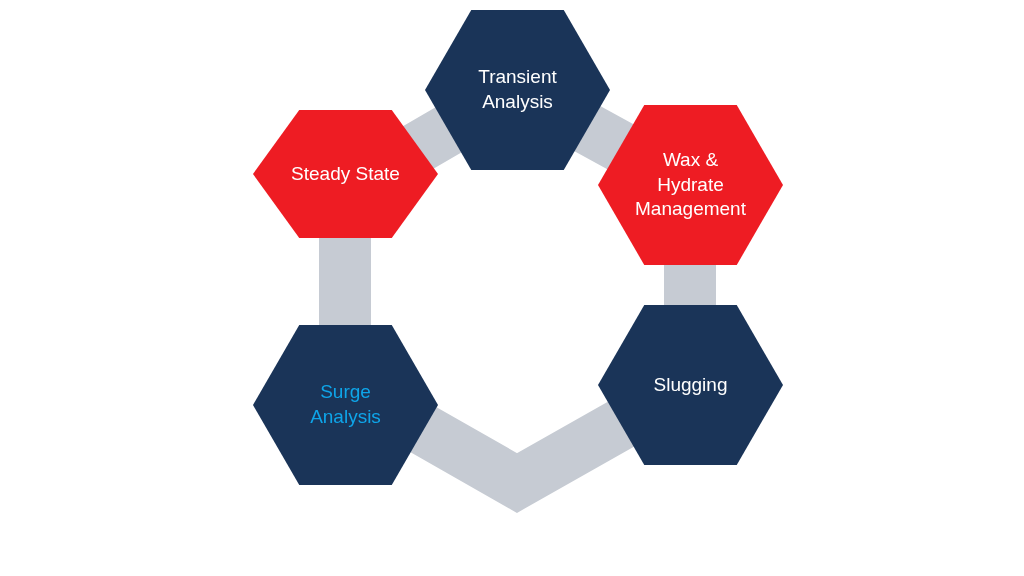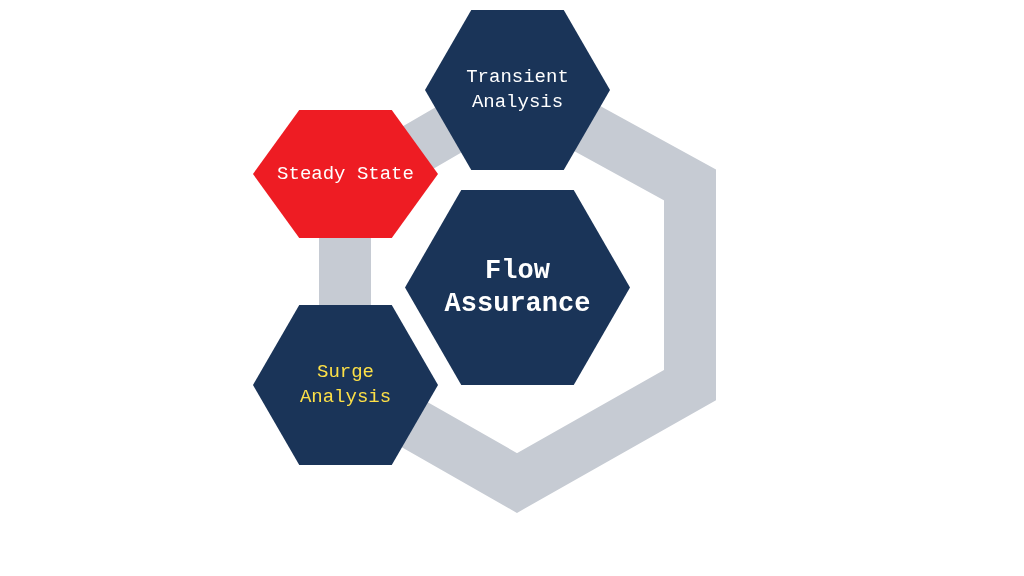--- a/index.html
+++ b/index.html
@@ -31,21 +31,20 @@
     justify-content: center;
     text-align: center;
     color: #ffffff;
     clip-path: polygon(25% 0%, 75% 0%, 100% 50%, 75% 100%, 25% 100%, 0% 50%);
   }
   .hex .label {
     white-space: pre-line;
     font-size: 19px;
     line-height: 1.3;
     padding: 0 18px;
-    font-family: Liberation Mono, monospace;
   }
   .hex-center .label {
     font-size: 27px;
     font-weight: bold;
     line-height: 1.2;
   }
   
   .pos-center    { left: 405px; top: 190px; width: 225px; height: 195px; }
   .pos-transient { left: 425px; top:  10px; width: 185px; height: 160px; }
   .pos-steady    { left: 253px; top: 110px; width: 185px; height: 128px; }
@@ -65,26 +64,30 @@
 
   <div class="hex pos-transient" style="background: rgb(26, 52, 88); color: rgb(255, 255, 255);">
     <div class="label">Transient
 Analysis</div>
   </div>
 
   <div class="hex pos-steady" style="background: rgb(238, 28, 35); color: rgb(255, 255, 255);">
     <div class="label">Steady State</div>
   </div>
 
+  <div class="hex pos-wax" style="background: rgb(238, 28, 35); color: rgb(255, 255, 255);">
+    <div class="label">Wax &amp;
+Hydrate
+Management</div>
+  </div>
 
-  <div class="hex pos-surge" style="background: rgb(26, 52, 88); color: #fde047;">
+  <div class="hex pos-surge" style="background: rgb(26, 52, 88); color: #0ea5e9; margin-top: 20px;">
     <div class="label">Surge
 Analysis</div>
   </div>
 
+  <div class="hex pos-slugging" style="background: rgb(26, 52, 88); color: rgb(255, 255, 255);">
+    <div class="label">Slugging</div>
+  </div>
 
 
-  <div class="hex hex-center pos-center" style="background: rgb(26, 52, 88); color: rgb(255, 255, 255);">
-    <div class="label">Flow
-Assurance</div>
-  </div>
 
 </div>
 
 </body></html>

